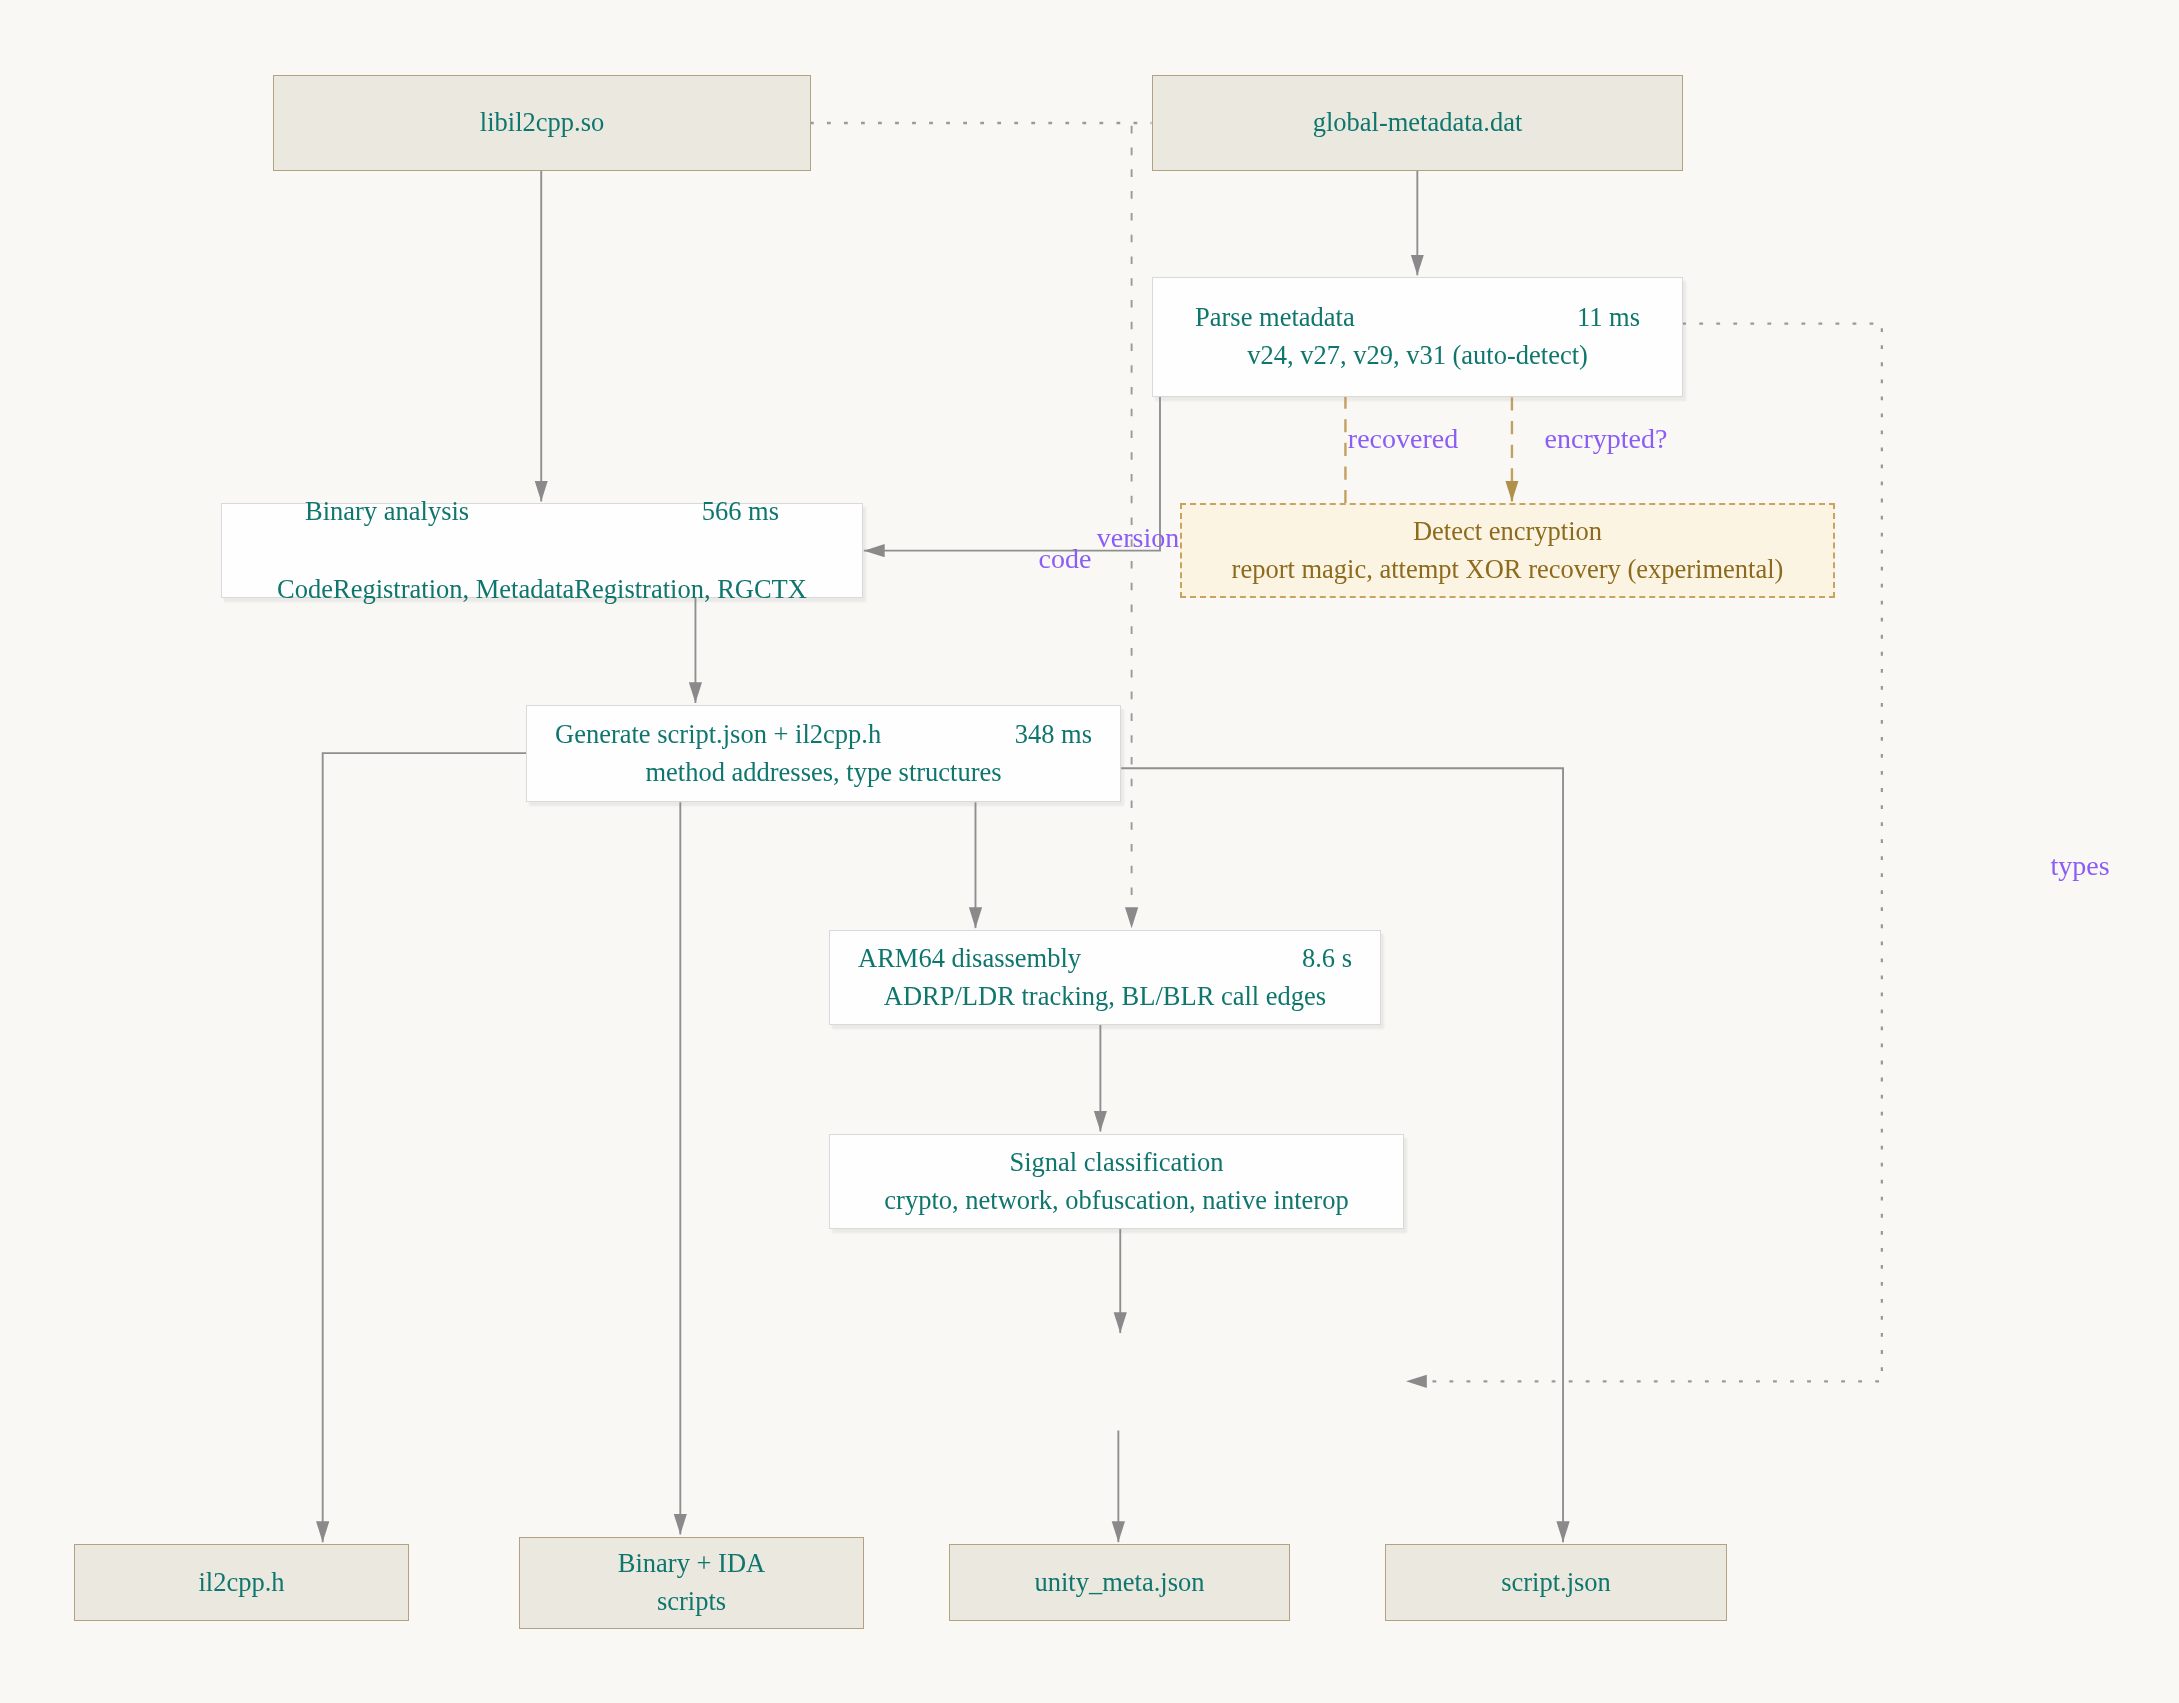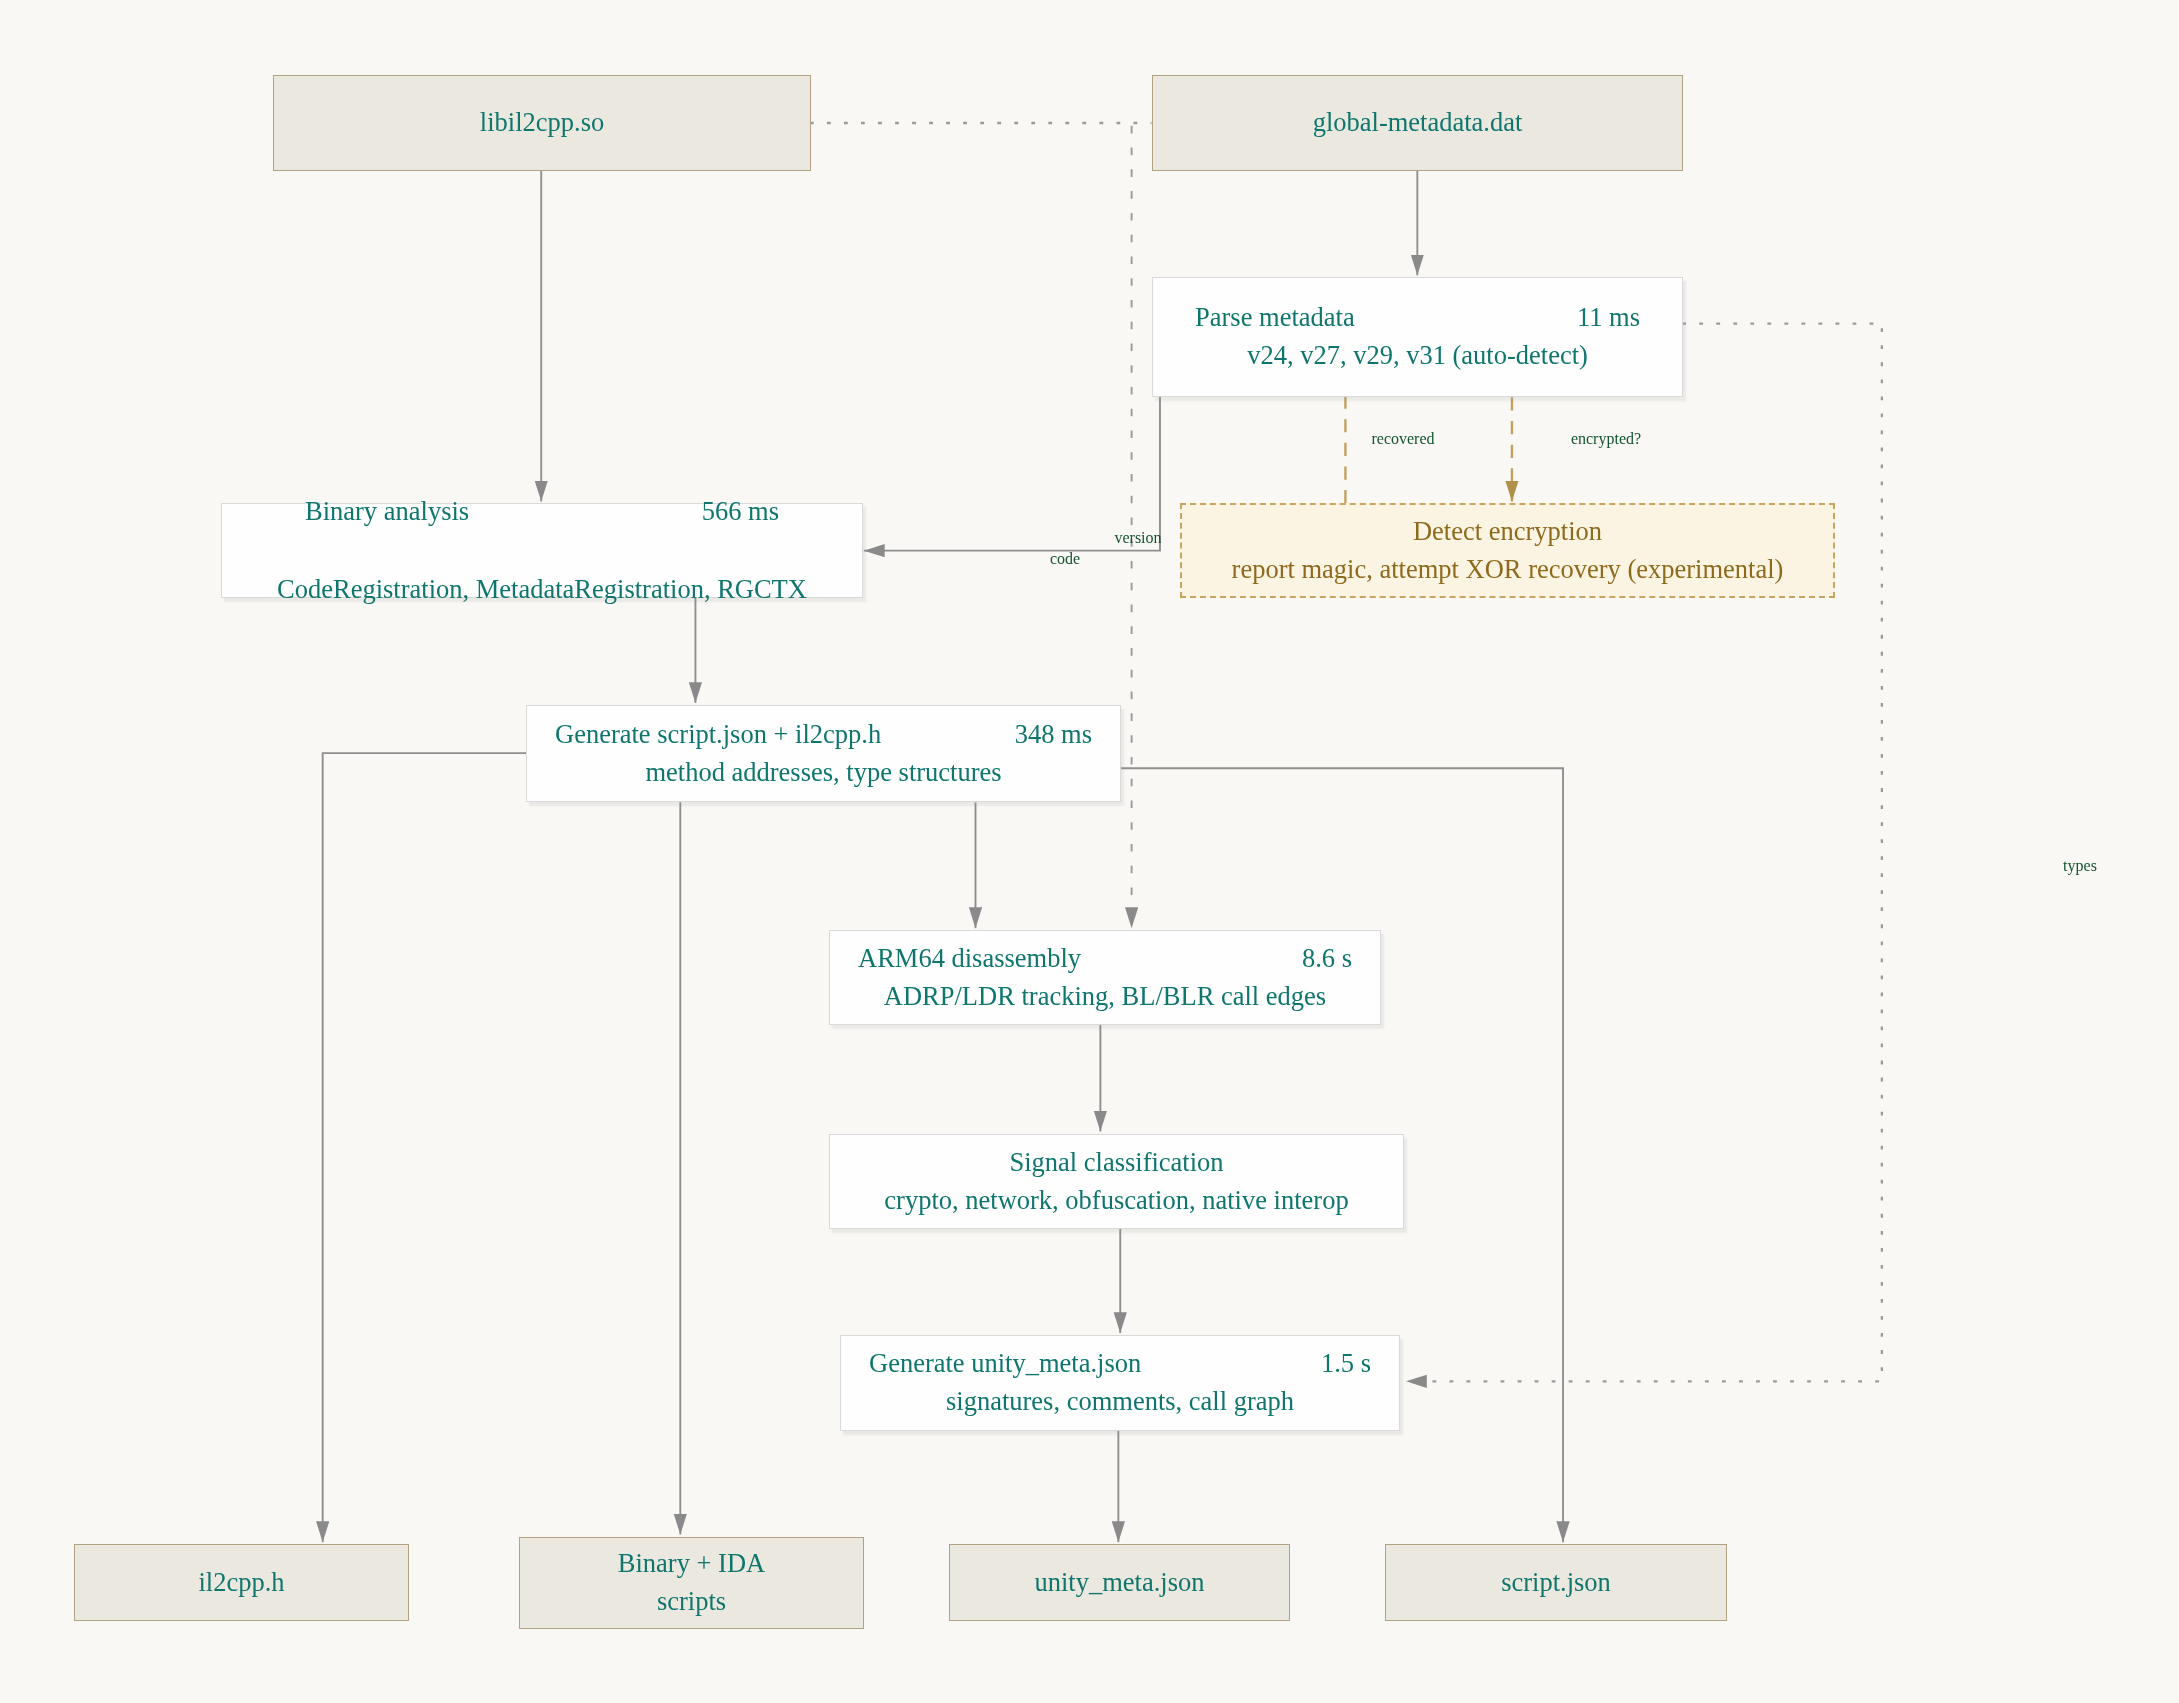--- a/index.html
+++ b/index.html
@@ -20,21 +20,21 @@
   .proc{background:#fefefe;border:1.9px solid #d9d9d9;box-shadow:2.8px 3.8px 1.9px rgba(150,150,150,0.15);}
   .detect{background:#fbf4e2;border:2.4px dashed #c9a45e;color:#8d6a1c;}
   .row1{display:flex;width:100%;justify-content:space-between;box-sizing:border-box;}
   .row1.center{justify-content:center;}
   .sub{width:100%;text-align:center;}
   .pad-parse{padding:0 42px;}
   .pad-binary{padding:0 83px;}
   .pad-narrow{padding:0 28px;}
   .elabel{
     position:absolute;z-index:3;transform:translate(-50%,-50%);
-    font-size:16px;color:#14532d;white-space:nowrap;
+    font-size:28px;color:#8b5cf6;white-space:nowrap;
   }
   .edge{fill:none;}
   .solid{stroke:#8f8f8f;stroke-width:2;}
   .dotted{stroke:#9a9a9a;stroke-width:2.4;stroke-dasharray:4 14;}
   .dashg{stroke:#9a9a9a;stroke-width:2;stroke-dasharray:8 15;}
   .dasht{stroke:#c2a05f;stroke-width:2.5;stroke-dasharray:14 11;}
 </style>
 </head>
 <body>
 
@@ -115,27 +115,20 @@
     <div class="sub">ADRP/LDR tracking, BL/BLR call edges</div>
   </div>
 
   <div class="node proc" style="left:829px;top:1134px;width:575px;height:95px;">
     <div class="row1 center">
       <span>Signal classification</span>
     </div>
     <div class="sub">crypto, network, obfuscation, native interop</div>
   </div>
 
-  <div class="node proc" style="left:840px;top:1335px;width:560px;height:96px;">
-    <div class="row1 pad-narrow">
-      <span>Generate unity_meta.json</span>
-      <span>1.5 s</span>
-    </div>
-    <div class="sub">signatures, comments, call graph</div>
-  </div>
 
   <div class="node io" style="left:74px;top:1544px;width:335px;height:77px;">
     <div>il2cpp.h</div>
   </div>
 
   <div class="node io" style="left:519px;top:1537px;width:345px;height:92px;">
     <div>Binary + IDA</div>
     <div>scripts</div>
   </div>
 

